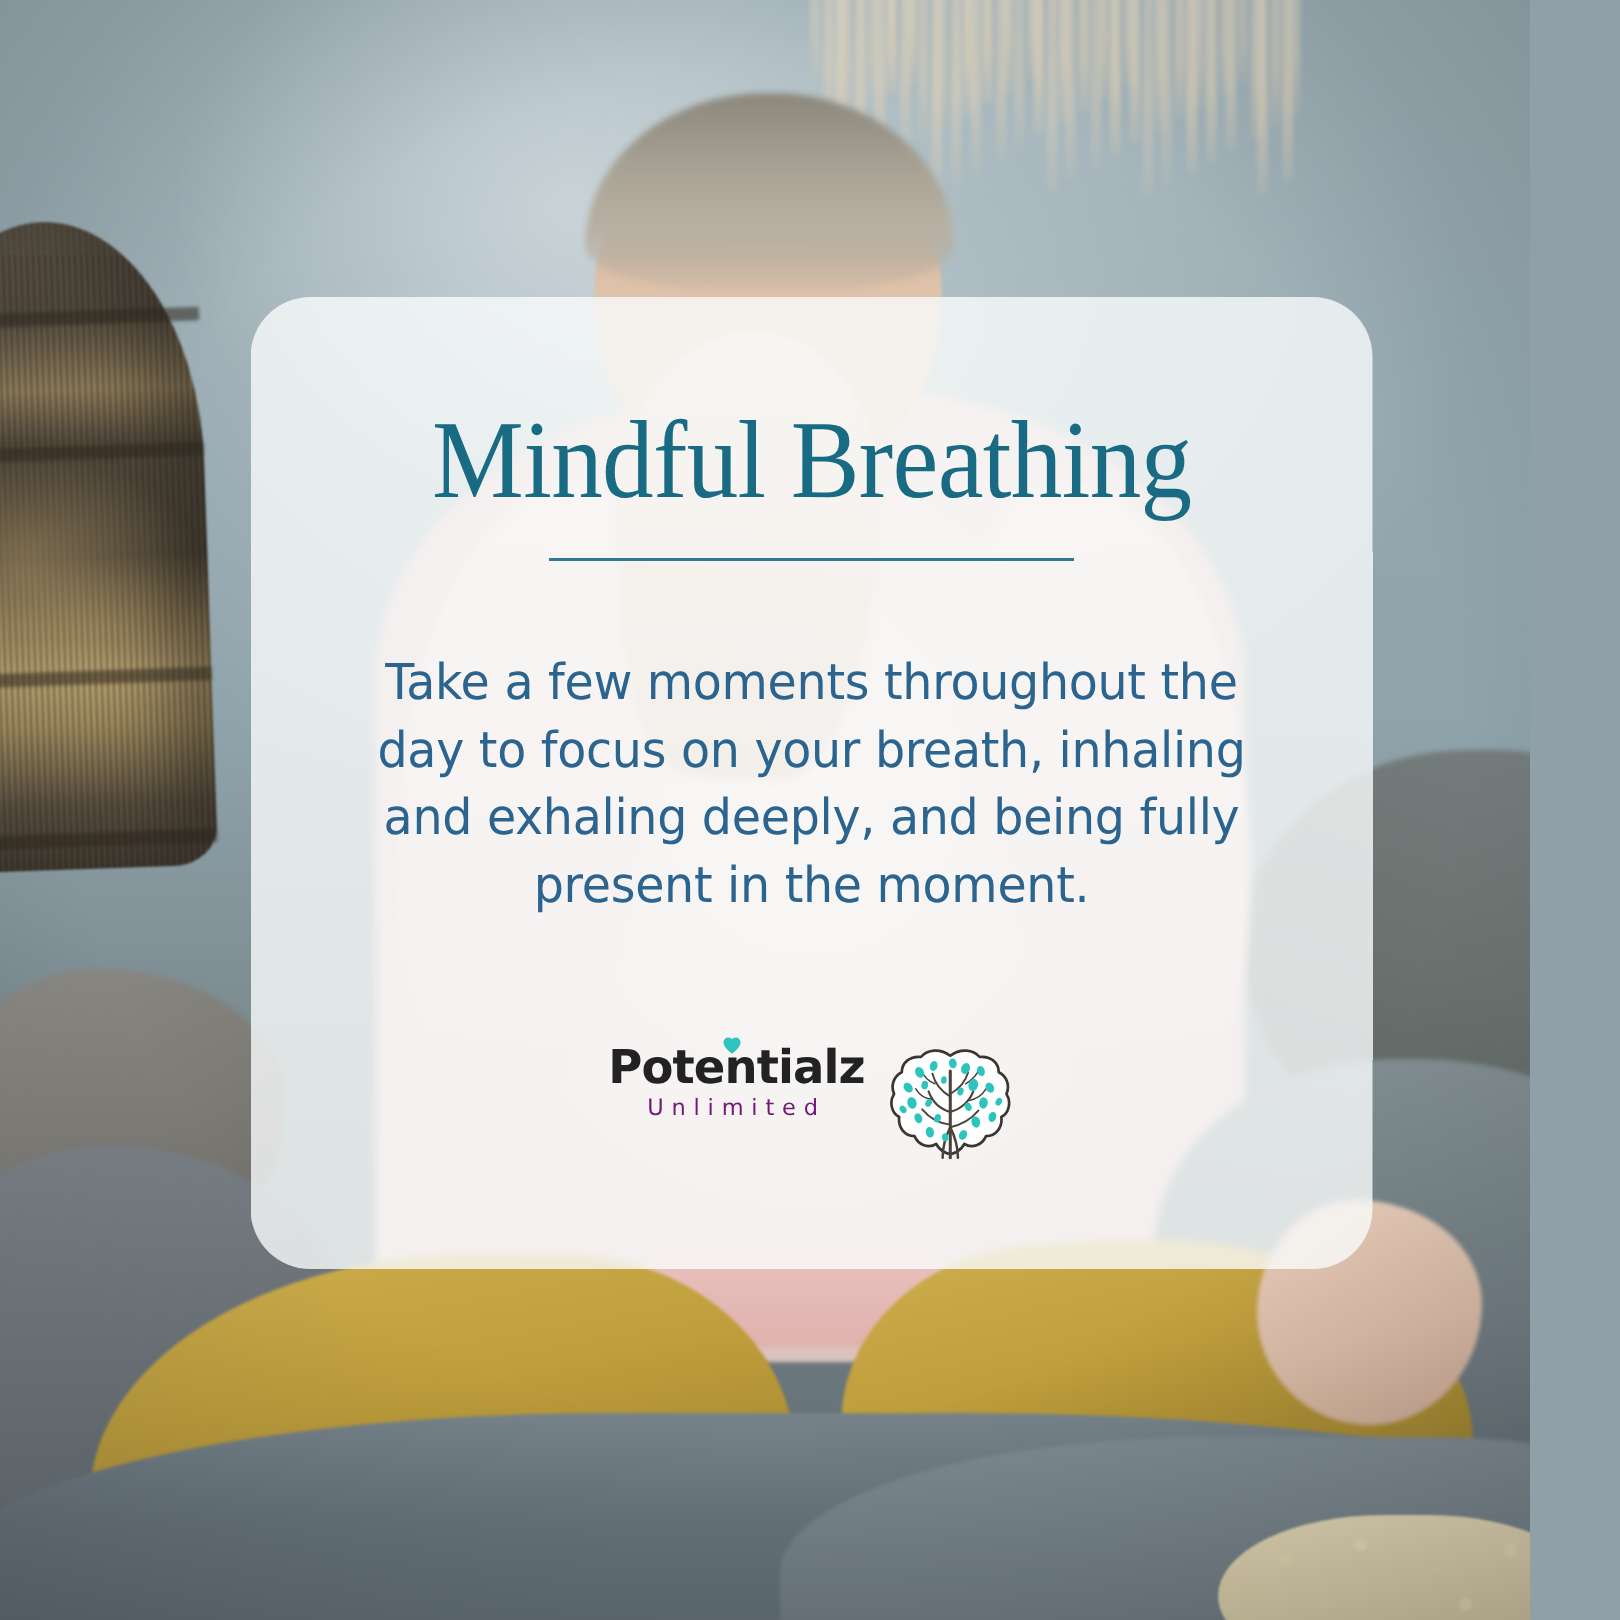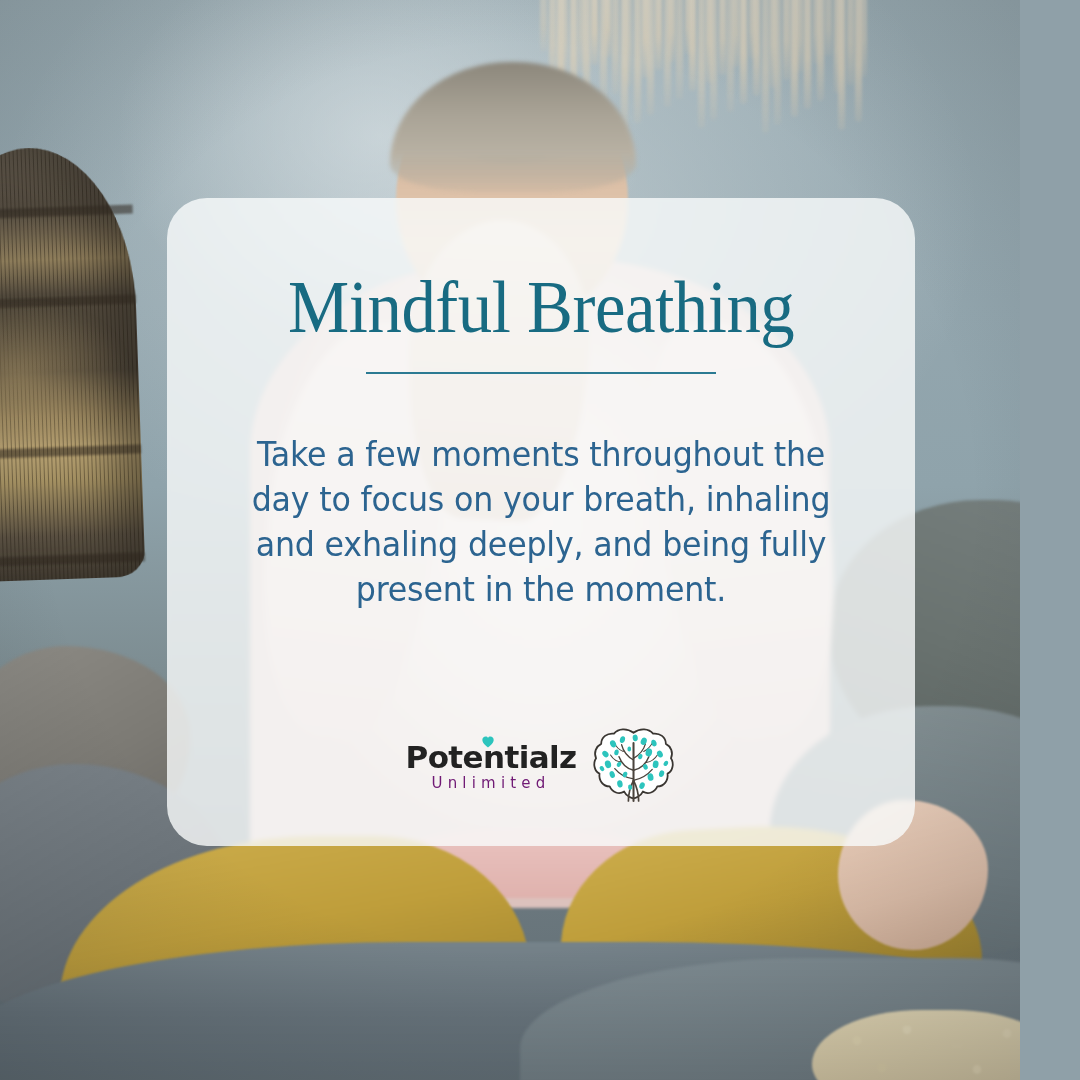--- a/index.html
+++ b/index.html
@@ -266,24 +266,24 @@
     letter-spacing: -0.2px;
     color: #2c6490;
     text-align: center;
     transform: scaleX(0.96);
   }
 
   
   .logo {
     position: absolute;
     left: 50%;
-    top: 528px;
+    top: 499px;
     transform: translateX(-50%);
     display: flex;
-    align-items: center;
+    align-items: flex-start;
     gap: 14px;
   }
   .logo-text { position: relative; line-height: 1; }
   .logo-word {
     display: block;
     font-family: "DejaVu Sans", "Liberation Sans", sans-serif;
     font-size: 31px;
     font-weight: 700;
     letter-spacing: -0.6px;
     color: #222222;

